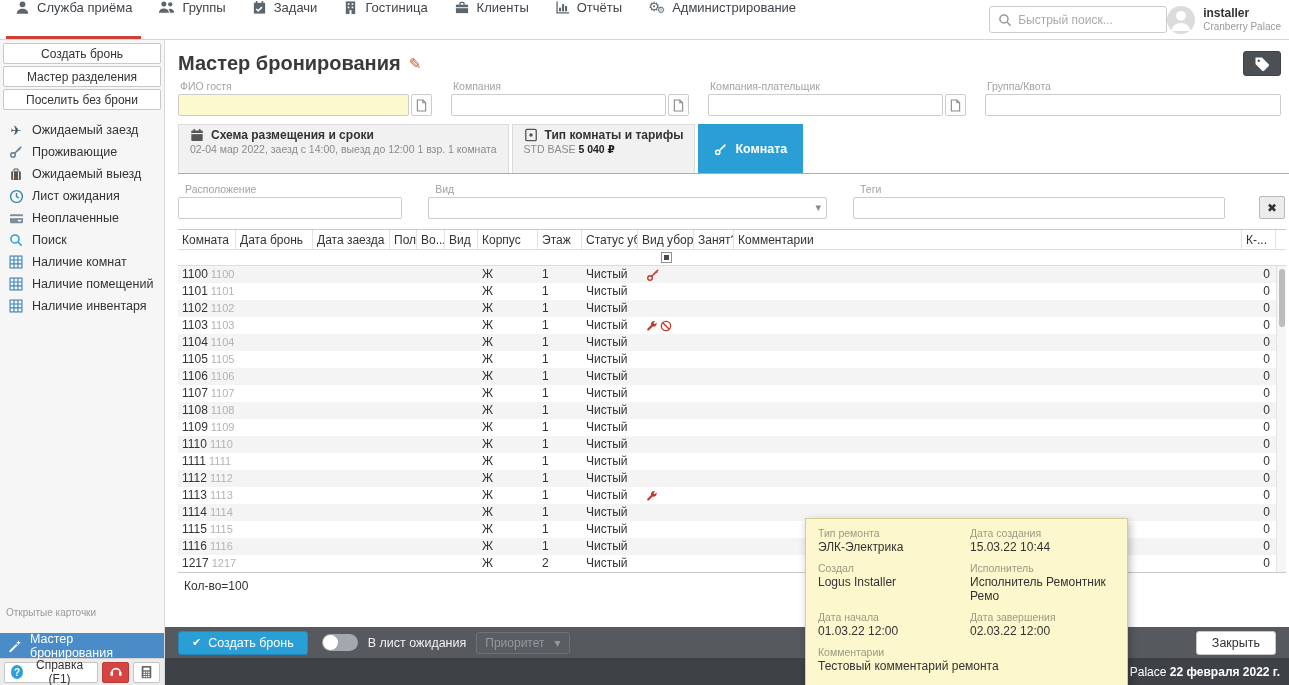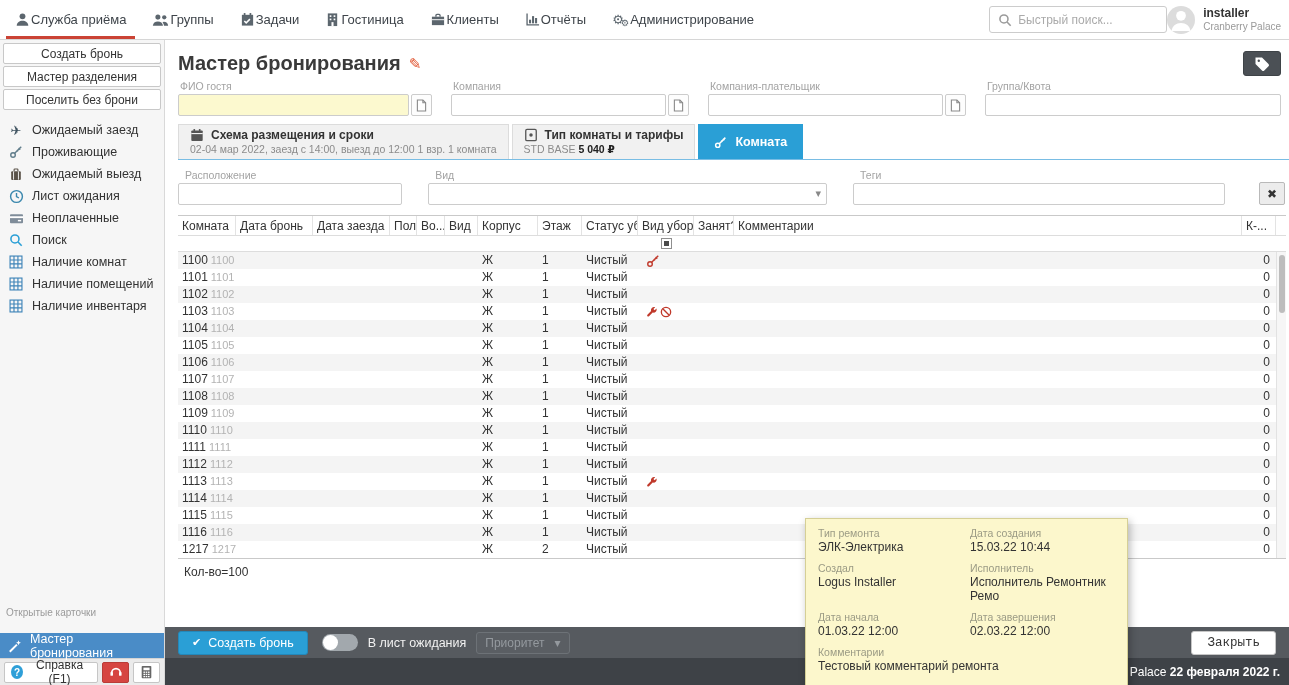--- a/index.html
+++ b/index.html
@@ -3,21 +3,21 @@
 <meta charset="utf-8">
 <style>
 *{margin:0;padding:0;box-sizing:border-box}
 html,body{width:1289px;height:685px;overflow:hidden}
 body{font-family:"Liberation Sans","DejaVu Sans",sans-serif;font-size:12px;color:#333;background:#fff}
 .glyph{font-family:"DejaVu Sans",sans-serif}
 .app{display:grid;grid-template-rows:40px 1fr;width:100%;height:100%}
 
 .navbar{display:flex;align-items:stretch;border-bottom:1px solid #d6d6d6;background:#fff;padding-left:2px}
 .nav-items{display:flex;align-items:stretch}
-.nav-item{display:flex;align-items:center;gap:1px;padding:0 13px;font-size:13px;color:#3e444a;position:relative;cursor:pointer;white-space:nowrap}
+.nav-item{display:flex;align-items:flex-start;gap:7px;padding:0 13px;font-size:13px;color:#3e444a;position:relative;cursor:pointer;white-space:nowrap}
 .nav-item .ni{display:inline-flex;color:#5c666e}
 .nav-item.active::after{content:"";position:absolute;left:4px;right:4px;bottom:0;height:3px;background:var(--red,#cb4335)}
 .nav-right{margin-left:auto;display:flex;align-items:center;padding-right:6px}
 .search-box{display:flex;align-items:center;gap:6px;width:178px;height:27px;border:1px solid #ccc;border-radius:3px;padding:0 8px;background:#fff;color:#9b9b9b}
 .search-box input{border:0;outline:0;flex:1;min-width:0;font:inherit;color:#555;background:transparent}
 .search-box input::placeholder{color:#aaa}
 .userbox{display:flex;align-items:center;gap:8px;cursor:pointer;padding-right:2px}
 .avatar{width:28px;height:28px;border-radius:50%;background:#dcdcdc;display:inline-flex;align-items:center;justify-content:center;overflow:hidden}
 .user-text{display:flex;flex-direction:column;line-height:1.15}
 .uname{font-weight:bold;font-size:12px;color:#333}
@@ -48,21 +48,21 @@
 .fields-row{display:flex;gap:19px;margin:0 8px 8px 13px}
 .fgroup{display:flex;flex-direction:column}
 .fgroup.flex1{flex:1}
 .flabel{font-size:10.5px;color:#a3a3a3;margin:0 0 2px 2px;white-space:nowrap}
 .finput-row{display:flex}
 .finput{flex:1;min-width:0;height:22px;border:1px solid #ccc;border-radius:2px;font:inherit;padding:0 5px;color:#333;outline:none;background:#fff}
 .finput.hl{background:var(--hl,#fcf9cf)}
 .fbtn{width:21px;height:22px;margin-left:2px;background:#fdfdfd;border:1px solid #ccc;border-radius:2px;display:inline-flex;align-items:center;justify-content:center;cursor:pointer}
 
 .tabs-row{display:flex;align-items:stretch;margin:2px 0 0 13px;border-bottom:1px solid #79bde4;padding-right:8px}
-.tab{background:#f1f1f1;border:1px solid #dcdcdc;border-bottom:none;margin-right:3px;padding:3px 11px 4px;cursor:pointer}
+.tab{background:#f1f1f1;border:1px solid #dcdcdc;border-bottom:none;margin-right:3px;padding:3px 11px 18px;cursor:pointer}
 .tab .t1{display:flex;align-items:center;gap:7px;font-weight:bold;font-size:12px;color:#333}
 .tab .ti{display:inline-flex;color:#555}
 .tab .t2{font-size:10.5px;color:#8b8b8b;margin-top:1px;white-space:nowrap}
 .tab .t2 b{color:#222}
 .tab.active{background:var(--accent,#2a9fd6);border-color:var(--accent,#2a9fd6);display:flex;align-items:center;gap:8px;padding:0 15px}
 .tab.active .tt{color:#fff;font-weight:bold;font-size:12.5px}
 .tab.active .ti{color:#fff}
 
 .filter-row{display:flex;align-items:flex-end;gap:26px;margin:9px 4px 0 13px}
 .fl-group{display:flex;flex-direction:column}
@@ -92,21 +92,21 @@
 .tfoot{border-top:1px solid #c9c9c9;padding:6px 0 0 6px;font-size:12px;color:#333;height:26px}
 
 .actionbar{position:absolute;left:0;right:0;bottom:27px;height:31px;background:rgba(77,81,86,.95);display:flex;align-items:center;gap:10px;padding:0 13px;z-index:10}
 .btn-primary{background:var(--accent,#2a9fd6);border:1px solid #2388ba;border-radius:3px;color:#fff;height:24px;display:inline-flex;align-items:center;gap:7px;padding:0 13px;font-size:12.5px;cursor:pointer;font-family:inherit}
 .btn-primary .ck{font-size:11px;font-family:"DejaVu Sans",sans-serif}
 .toggle{width:36px;height:17px;border-radius:9px;background:#a2a8ad;position:relative;display:inline-block;cursor:pointer;margin-left:4px}
 .knob{position:absolute;left:1px;top:1px;width:15px;height:15px;border-radius:50%;background:#fff}
 .ab-label{color:#f2f2f2;font-size:12.5px}
 .sel-disabled{height:22px;background:#5a5e63;border:1px solid #6d7277;border-radius:3px;color:#94999e;display:inline-flex;align-items:center;gap:10px;padding:0 8px;font-size:12px}
 .flex1{flex:1}
-.btn-light{background:#fff;border:1px solid #c6c6c6;border-radius:3px;color:#333;height:24px;padding:0 15px;font-size:12.5px;cursor:pointer;font-family:Liberation Mono, monospace}
+.btn-light{background:#fff;border:1px solid #c6c6c6;border-radius:3px;color:#333;height:24px;padding:0 15px;font-size:12.5px;cursor:pointer;font-family:Liberation Sans, sans-serif}
 
 .statusbar{position:absolute;left:0;right:0;bottom:0;height:27px;background:#3e4247;display:flex;align-items:center;justify-content:flex-end;padding:0 9px;color:#fff;font-size:12px;z-index:5}
 
 .tooltip{position:absolute;left:640px;top:478px;width:323px;background:var(--ttbg,#fcf7cc);border:1px solid #d5cf96;box-shadow:2px 3px 8px rgba(0,0,0,.28);padding:8px 12px 10px;z-index:20}
 .tt-grid{display:grid;grid-template-columns:152px 1fr}
 .tt-label{font-size:10.5px;color:#9b9b85}
 .tt-value{font-size:12px;color:#333;margin:1px 0 8px}
 .sp2{grid-column:1/3}
 .plane-gl{display:inline-block;font-size:13px;line-height:1}
 .gear2{position:relative;display:inline-block;font-size:13px;line-height:1;width:17px}

